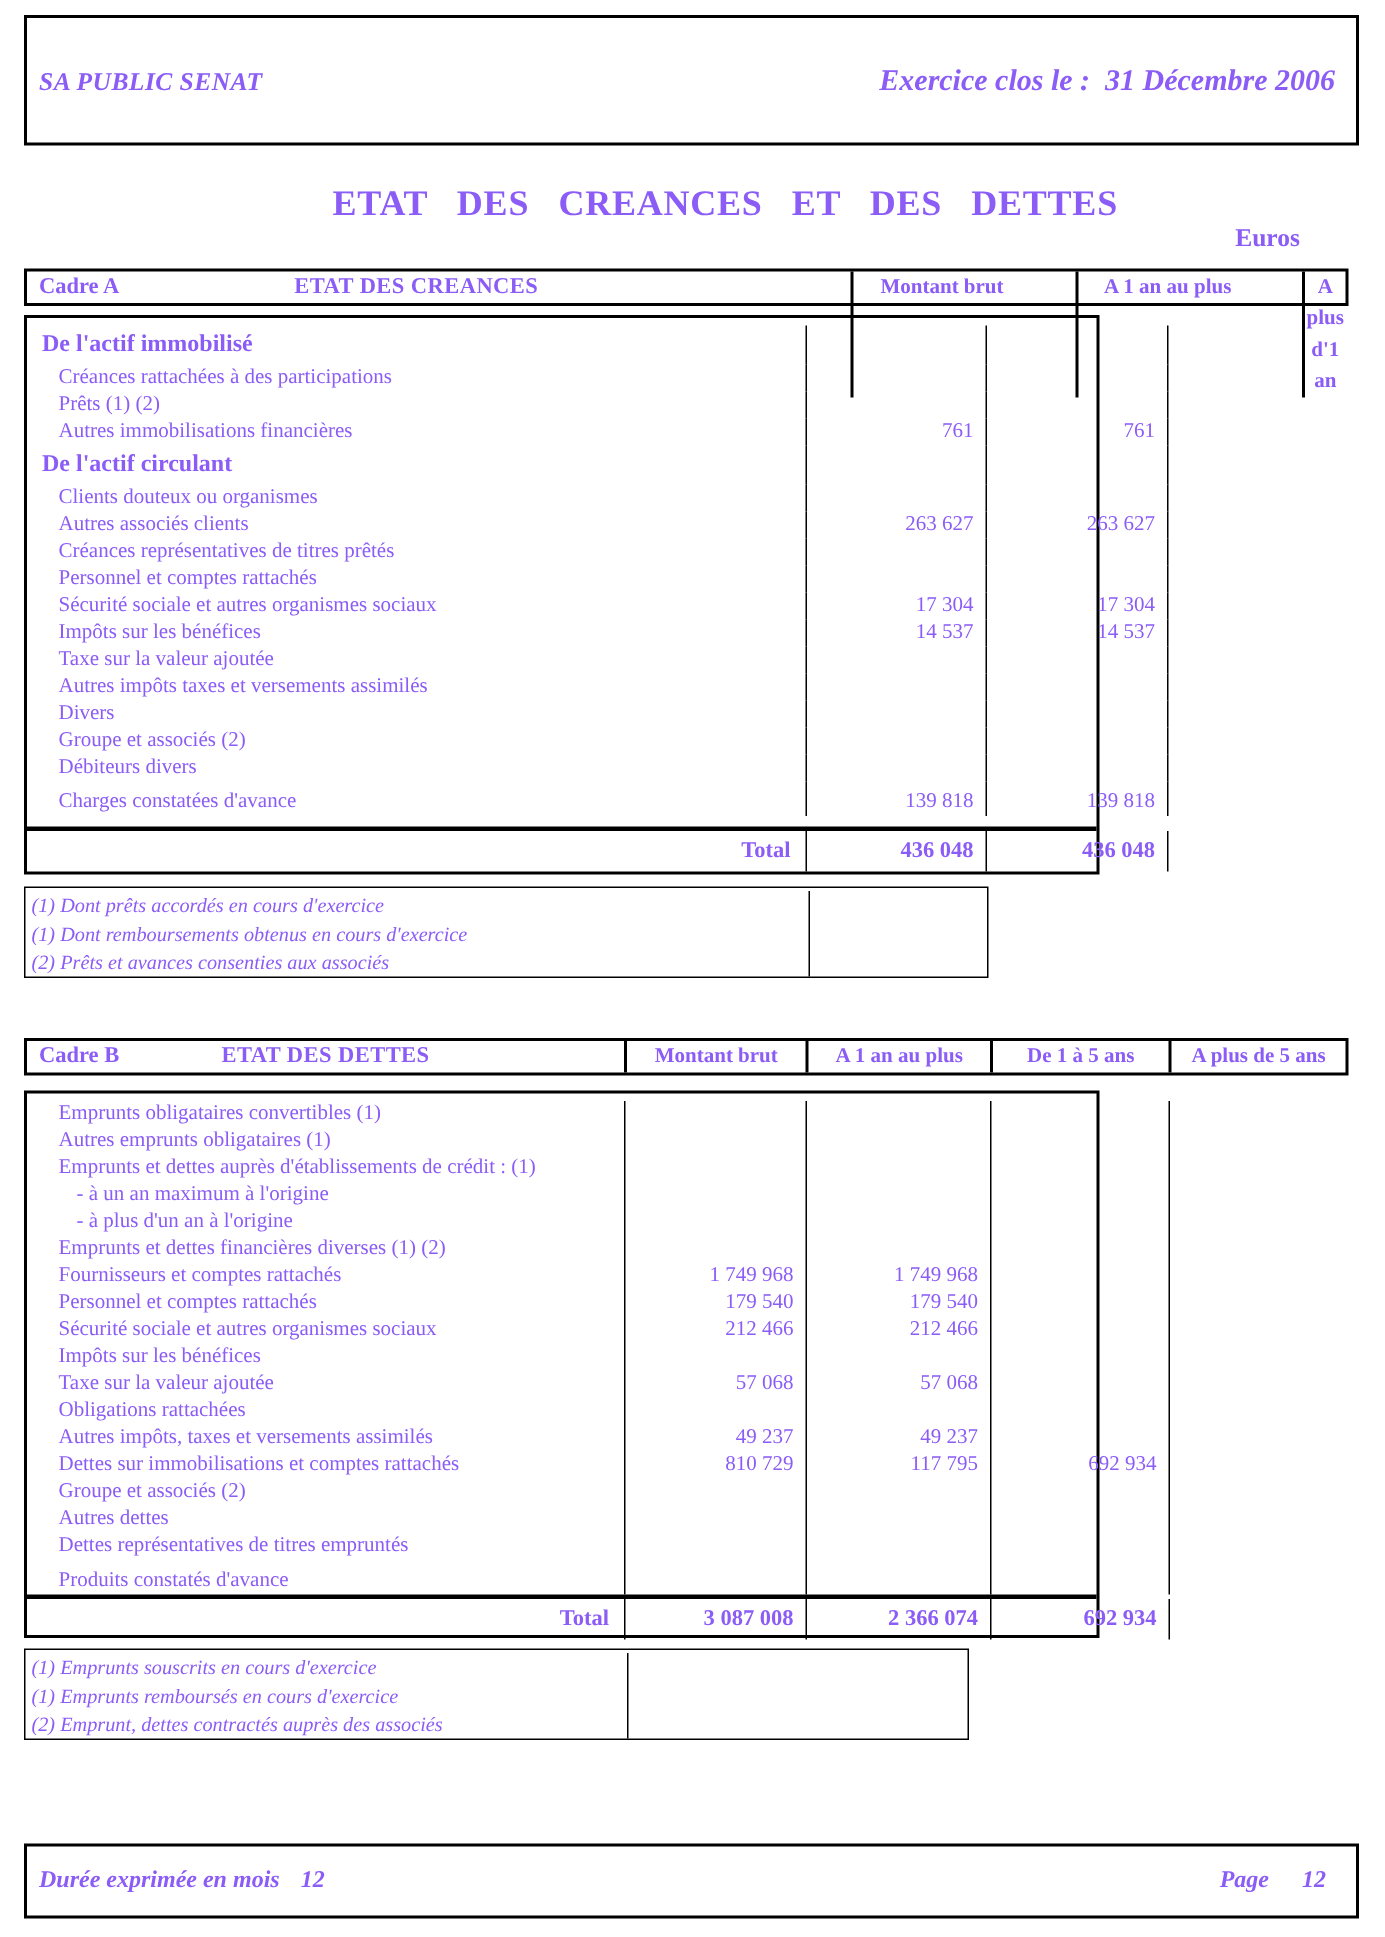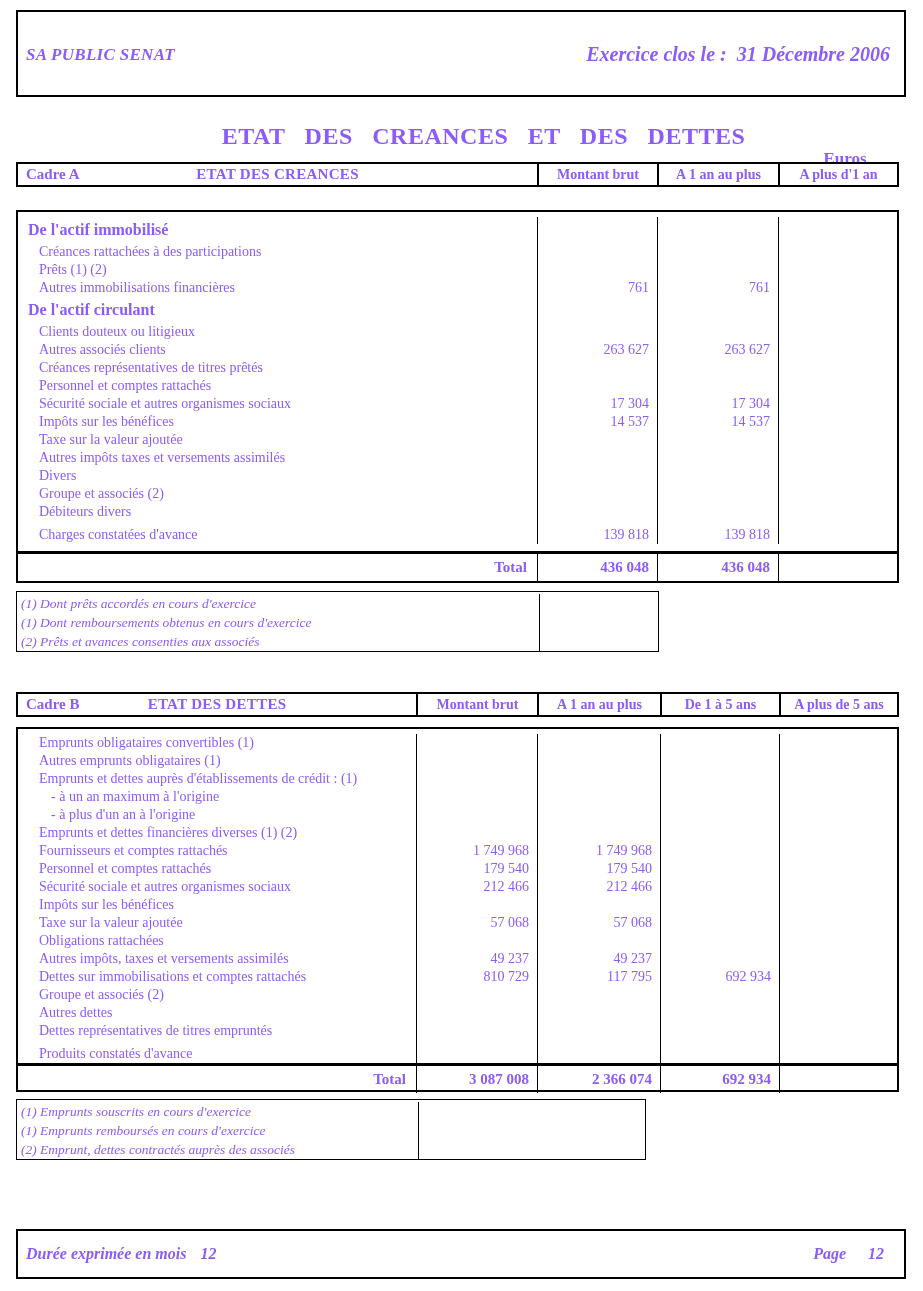--- a/index.html
+++ b/index.html
@@ -39,21 +39,21 @@
     text-align:center;font-size:17px;font-weight:bold;
   }
 
   
   .t-header{
     position:absolute;left:16px;width:883px;height:25px;
     border:2px solid #000;
     display:grid;align-items:center;
   }
   .t-body{
-    position:absolute;left:16px;width:883px;
+    position:absolute;left:16px;width:717px;
     border:2px solid #000;
     display:flex;flex-direction:column;
   }
   .cadre-a .t-row, .a-grid{grid-template-columns:519px 120px 121px 1fr;}
   .cadre-b .t-row, .b-grid{grid-template-columns:398px 121px 123px 119px 1fr;}
   .t-row{display:grid;}
   .t-body .t-row{min-height:18px;}
   .hdr-label-cell{position:relative;height:100%;}
   .hdr-cadre{
     position:absolute;left:8px;top:0;line-height:21px;
@@ -103,21 +103,21 @@
   }
   .fn-a{top:591px;width:643px;grid-template-columns:522px 1fr;}
   .fn-b{top:1099px;width:630px;grid-template-columns:401px 1fr;}
   .fn-lines{padding-left:4px;}
   .fn-line{
     font-size:13.5px;font-style:italic;line-height:19px;white-space:nowrap;
   }
   .fn-empty{border-left:1.5px solid #000;}
 
   
-  .hdr-a{top:162px;}
+  .hdr-a{top:179px;gap:30px;}
   .body-a{top:210px;height:373px;}
   .hdr-b{top:692px;}
   .body-b{top:727px;height:365px;}
 
   
   .footer-box{
     position:absolute;left:16px;top:1229px;width:890px;height:50px;
     border:2px solid #000;
     display:flex;align-items:center;justify-content:space-between;
     font-size:16px;font-weight:bold;font-style:italic;
@@ -177,21 +177,21 @@
           <span class="val">761</span>
           <span class="val"></span>
         </div>
         <div class="t-row section">
           <span class="lab">De l'actif circulant</span>
           <span class="val"></span>
           <span class="val"></span>
           <span class="val"></span>
         </div>
         <div class="t-row">
-          <span class="lab">Clients douteux ou litigieux</span>
+          <span class="lab">Clients douteux ou organismes</span>
           <span class="val"></span>
           <span class="val"></span>
           <span class="val"></span>
         </div>
         <div class="t-row">
           <span class="lab">Autres associés clients</span>
           <span class="val">263 627</span>
           <span class="val">263 627</span>
           <span class="val"></span>
         </div>

